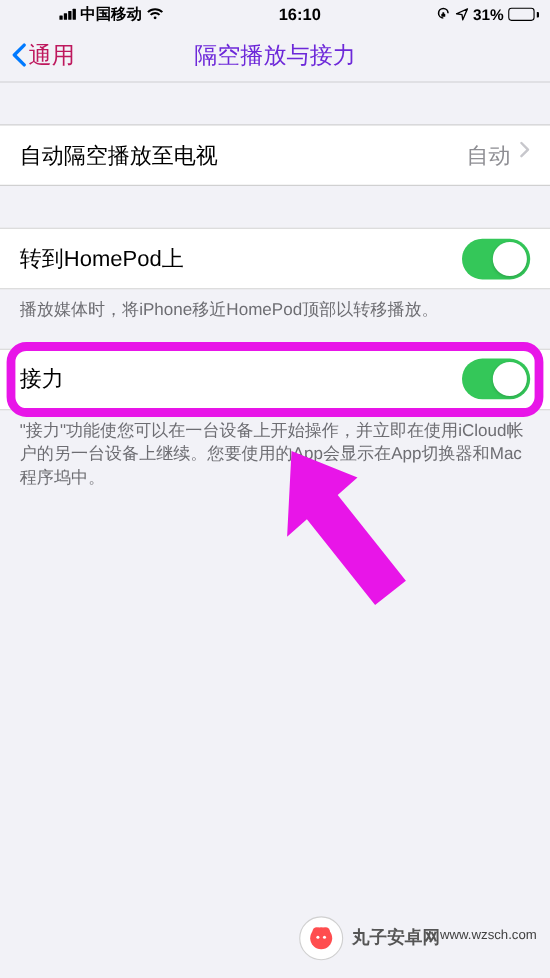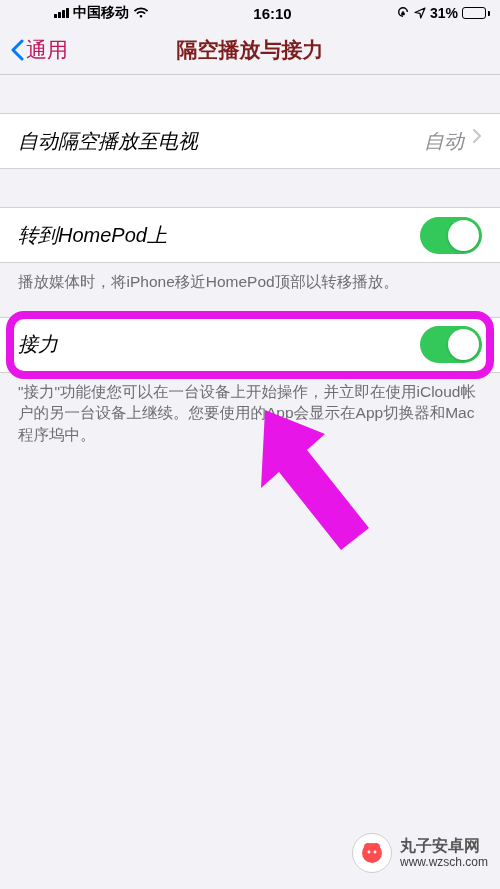--- a/index.html
+++ b/index.html
@@ -39,31 +39,30 @@
       display:flex; align-items:center; justify-content:center;
       position: relative;
       border-bottom: 0.5px solid rgba(0,0,0,0.15);
     }
     .nav-back {
       position:absolute; left:10px; top:0; bottom:0;
       display:flex; align-items:center; color:#be185d;
       font-size:21px;
     }
     .nav-back svg{ margin-right:2px; }
-    .nav-title{ font-size:21px; font-weight:700; color:#7f1d1d; }
+    .nav-title{ font-size:21px; font-weight:400; color:#6d28d9; }
     
     .spacer { height: 38px; }
     .cell {
       background:#fff;
       min-height:56px;
       padding: 0 18px;
       display:flex; align-items:center; justify-content:space-between;
       border-top: 0.5px solid rgba(0,0,0,0.18);
       border-bottom: 0.5px solid rgba(0,0,0,0.18);
-      font-style: italic;
     }
     .cell-label{ font-size:20px; color:#000; }
     .cell-value-wrap{ display:flex; align-items:flex-start; gap:8px; color:#8e8e93; font-size:20px;}
     .chevron svg{ display:block; }
     .footer-text {
       padding: 8px 18px 0 18px;
       font-size: 15.5px;
       line-height: 1.4;
       color:#6d6d72;
     }
@@ -95,21 +94,21 @@
       position:absolute; right:12px; bottom:16px;
       display:flex; align-items:center; gap:8px;
       color:#7a7a7a; font-size:15px;
     }
     .wm-logo{
       width:40px; height:40px; border-radius:50%;
       background:#fff; border:1px solid #d0d0d0;
       display:flex; align-items:center; justify-content:center;
       position:relative;
     }
-    .wm-text{ display:flex; flex-direction:column; line-height:1.2; }
+    .wm-text{ display:flex; flex-direction:row; line-height:1.2; }
     .wm-text .t1{ font-size:16px; color:#555; font-weight:600;}
     .wm-text .t2{ font-size:12px; color:#404040;}
   </style>
 </head>
 <body>
 
 <div class="status-bar">
   <div class="status-left">
     <span class="signal-bars">
       <span></span>

